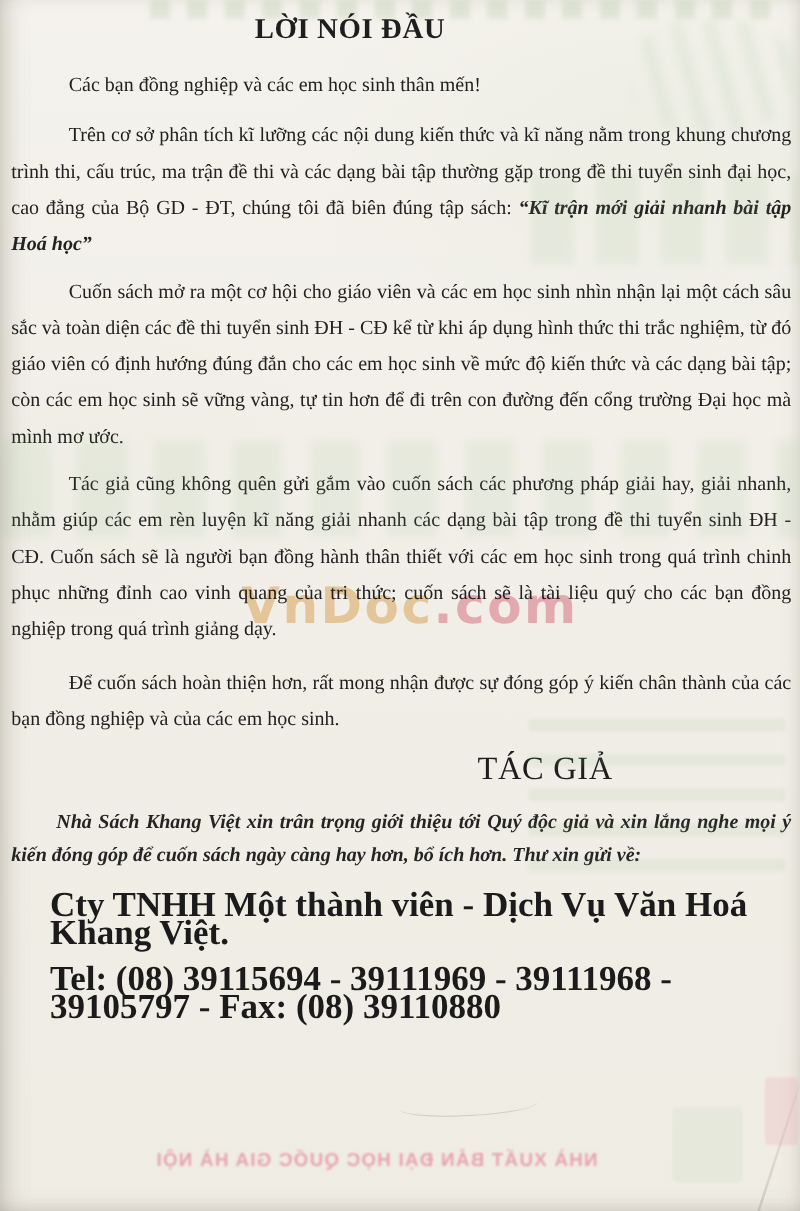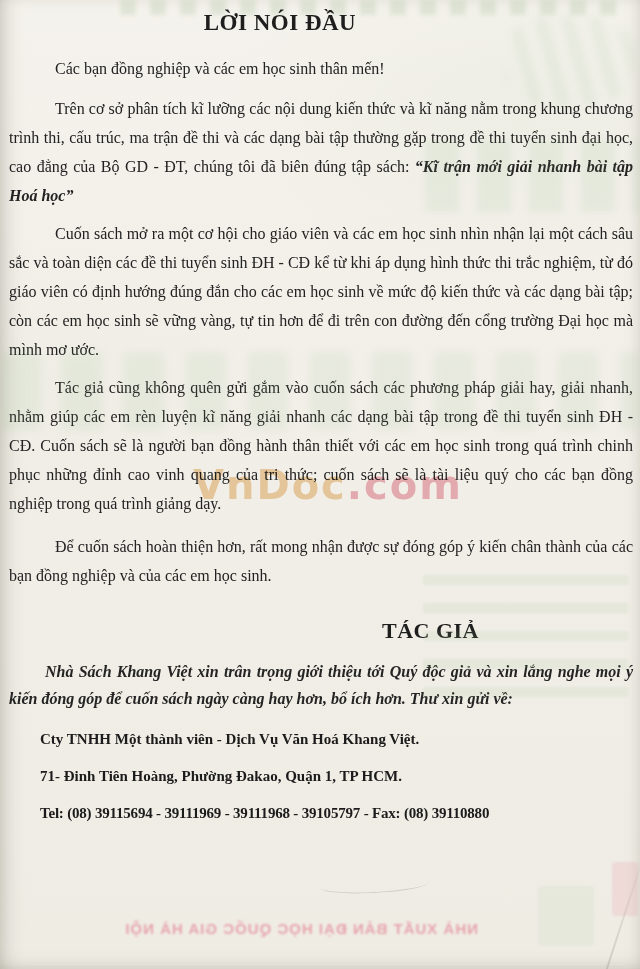--- a/index.html
+++ b/index.html
@@ -25,30 +25,30 @@
   }
   .bodytext{
     margin:0 7px 0 9px;font-size:16px;line-height:29px;
     text-align:justify;color:#222;
   }
   .greeting{margin-top:18px;text-indent:46px;}
   .p-intro{margin-top:11px;text-indent:46px;}
   .p-std{margin-top:9px;text-indent:46px;}
   .bi{font-weight:700;font-style:italic;}
   .author-heading{
-    margin:28px 0 0 382px;width:max-content;
-    font-size:22px;font-weight:700;letter-spacing:.5px;
+    margin:10px 0 0 382px;width:max-content;
+    font-size:26px;font-weight:400;letter-spacing:.5px;
   }
   .publisher-note{
     margin:14px 7px 0 9px;font-size:16px;line-height:27px;
     font-weight:700;font-style:italic;text-align:justify;text-indent:36px;color:#242424;
   }
   .contact{margin-top:16px;}
   .contact p{
-    margin:0 0 15px 40px;font-size:15px;line-height:22px;font-weight:700;color:#1b1b1b;
+    margin:0 0 15px 40px;font-size:28px;line-height:22px;font-weight:700;color:#1b1b1b;
   }
   .contact p:nth-child(3){letter-spacing:-.2px;}
   
   .watermark{
     position:absolute;left:193px;top:462px;z-index:3;
     font-family:"DejaVu Sans","Liberation Sans",sans-serif;
     font-size:40px;font-weight:700;letter-spacing:2px;
     mix-blend-mode:multiply;opacity:.55;filter:blur(.4px);
     pointer-events:none;white-space:nowrap;
   }
@@ -133,18 +133,17 @@
 
   <p class="bodytext p-std" style="margin-top:14px">Để cuốn sách hoàn thiện hơn, rất mong nhận được sự đóng góp ý kiến chân thành của các bạn đồng nghiệp và của các em học sinh.</p>
 
 
   <h2 class="author-heading">TÁC GIẢ</h2>
 
   <p class="publisher-note">Nhà Sách Khang Việt xin trân trọng giới thiệu tới Quý độc giả và xin lắng nghe mọi ý kiến đóng góp để cuốn sách ngày càng hay hơn, bổ ích hơn. Thư xin gửi về:</p>
 
   <div class="contact">
     <p>Cty TNHH Một thành viên - Dịch Vụ Văn Hoá Khang Việt.</p>
-    <p>71- Đinh Tiên Hoàng, Phường Đakao, Quận 1, TP HCM.</p>
     <p>Tel: (08) 39115694 - 39111969 - 39111968 - 39105797 - Fax: (08) 39110880</p>
 
   </div>
 
 </div>
 
 </body></html>

